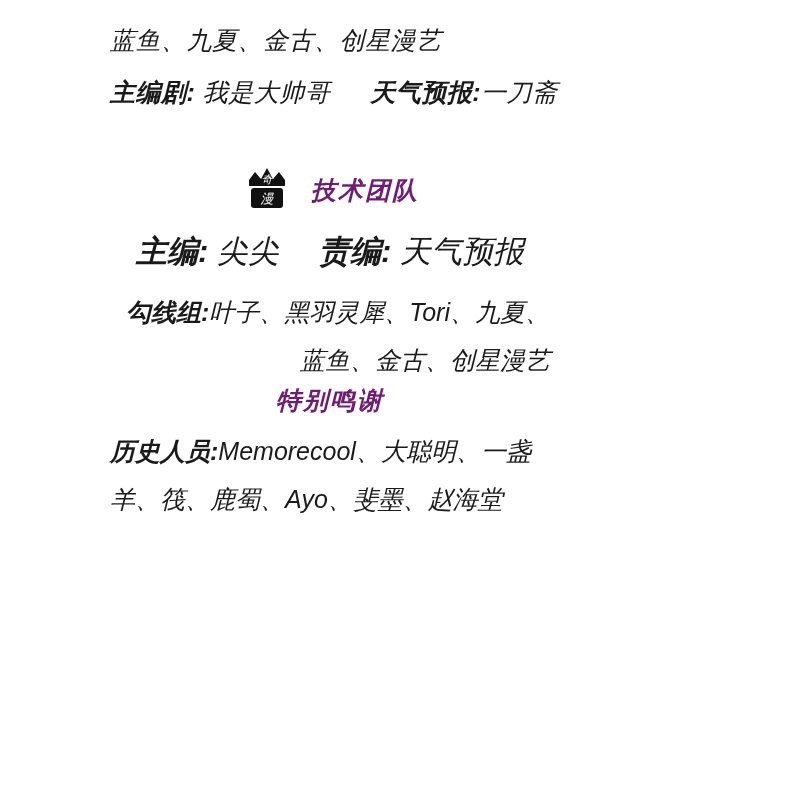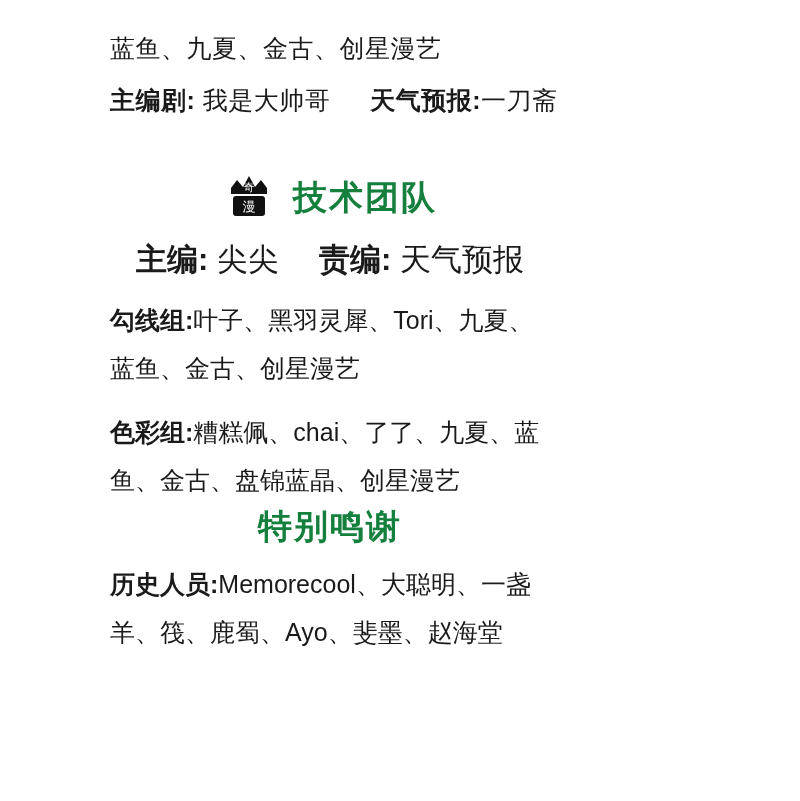--- a/index.html
+++ b/index.html
@@ -13,21 +13,22 @@
     font-family: "Liberation Sans", sans-serif;
     color: #1a1a1a;
     position: relative;
     overflow: hidden;
   }
   .page {
     width: 660px;
     height: 801px;
     position: relative;
     box-sizing: border-box;
-    padding: 8px 110px;
+    padding: 0 110px;
+    font-style: italic;
   }
   .line {
     font-size: 25px;
     line-height: 52px;
     letter-spacing: 0.5px;
     white-space: nowrap;
   }
   .bold {
     font-weight: bold;
     text-align: center;
@@ -37,23 +38,23 @@
   }
   .section-head {
     display: flex;
     align-items: center;
     justify-content: center;
     gap: 18px;
     margin-top: 46px;
     margin-bottom: 10px;
   }
   .section-title {
-    color: #15803d;
+    color: #701a75;
     font-weight: bold;
-    font-size: 34px;
+    font-size: 25px;
     letter-spacing: 2px;
   }
   .logo {
     width: 52px;
     height: 52px;
     position: relative;
     flex: 0 0 auto;
   }
   .logo svg {
     display: block;
@@ -62,21 +63,21 @@
     text-align: center;
     margin-bottom: 10px;
   }
   .hang {
     font-size: 25px;
     line-height: 48px;
   }
   .hang .label {
     font-weight: bold;
   }
-  .mt-small { margin-top: 10px; }
+  .mt-small { margin-top: 10px; text-align: right; }
   .mt-mid { margin-top: 16px; }
   .center-line {
     text-align: center;
     font-size: 31px;
     line-height: 52px;
   }
   .credits-top {
     padding-top: 14px;
   }
   .sp-l { display:inline-block; width: 40px; }
@@ -106,23 +107,20 @@
   </div>
 
   <div class="center-line">
     <span class="bold">主编:</span><span>&nbsp;</span><span>尖尖</span><span class="sp-l"></span><span class="bold">责编:</span><span>&nbsp;</span><span>天气预报</span>
   </div>
 
   <div class="hang mt-small">
     <span class="label">勾线组:</span><span>叶子、黑羽灵犀、Tori、九夏、蓝鱼、金古、创星漫艺</span>
   </div>
 
-  <div class="hang mt-mid">
-    <span class="label">色彩组:</span><span>糟糕佩、chai、了了、九夏、蓝鱼、金古、盘锦蓝晶、创星漫艺</span>
-  </div>
 
 
   <div class="section-head-2">
     <span class="section-title">特别鸣谢</span>
   </div>
 
   <div class="hang">
     <span class="label">历史人员:</span><span>Memorecool、大聪明、一盏羊、筏、鹿蜀、Ayo、斐墨、赵海堂</span>
   </div>
 

